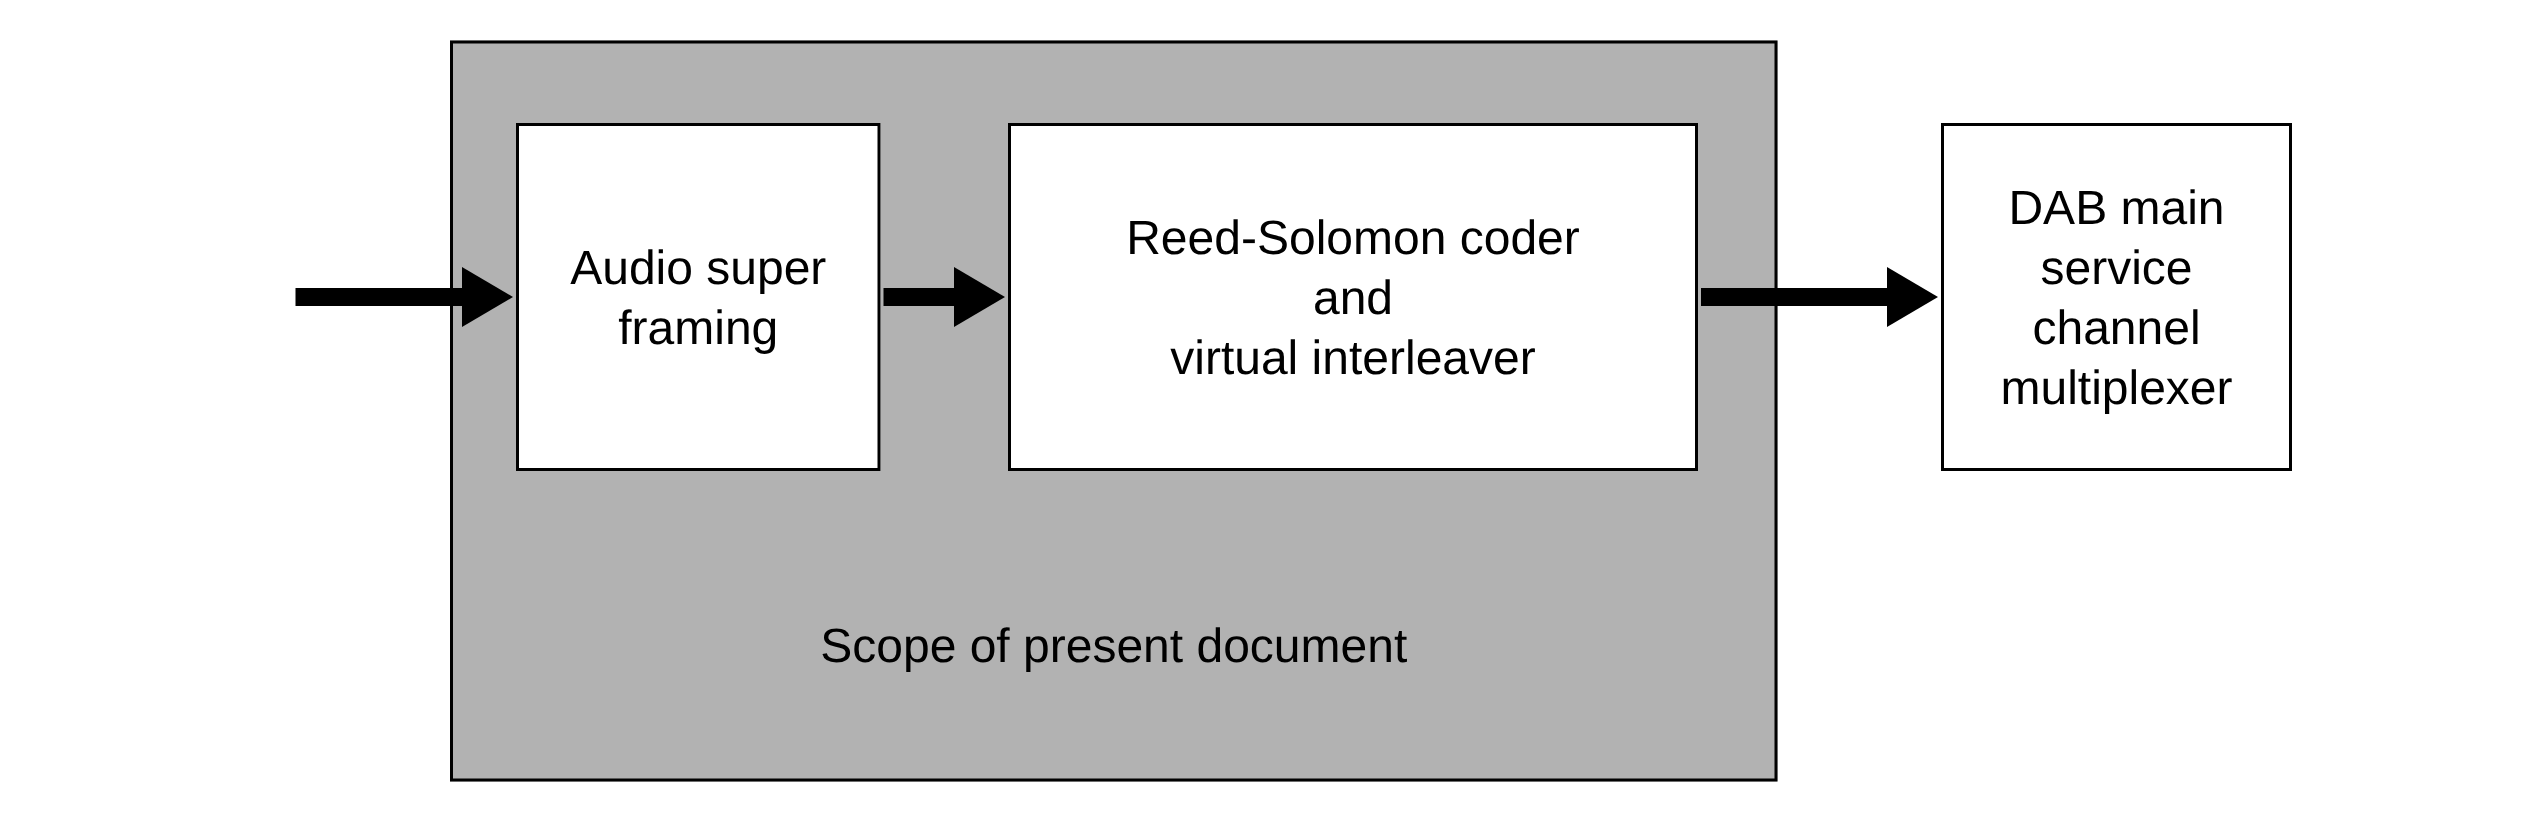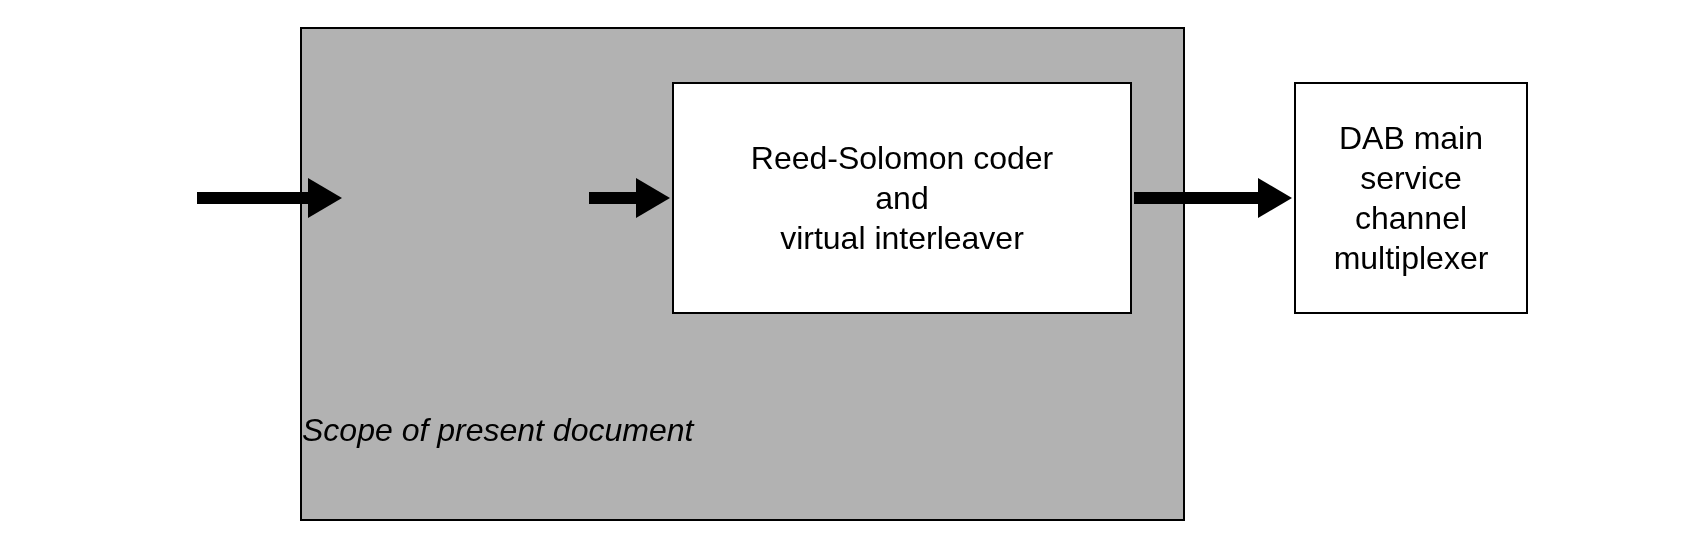--- a/index.html
+++ b/index.html
@@ -29,24 +29,24 @@
     padding: 10px;
   }
   .scope-box {
     position: absolute;
     background: #b2b2b2;
     border: 2px solid #000000;
     box-sizing: border-box;
   }
   .scope-caption {
     position: absolute;
+    text-align: center;
     font-size: 32px;
     width: 100%;
     left: 0;
-    font-style: italic;
   }
   .arrow {
     position: absolute;
     display: flex;
     align-items: center;
   }
   .arrow .shaft {
     height: 12px;
     background: #000000;
     flex: 1;
@@ -62,20 +62,21 @@
 </head>
 <body>
 
 <div class="canvas">
 
   <div class="scope-box" style="left:300px; top:27px; width:885px; height:494px;">
     <div class="scope-caption" style="bottom:70px;">Scope of present document</div>
   </div>
 
 
+  <div class="box" style="left:344px; top:82px; width:243px; height:232px;">Audio super<br>framing</div>
 
   <div class="box" style="left:672px; top:82px; width:460px; height:232px;">Reed-Solomon coder<br>and<br>virtual interleaver</div>
 
   <div class="box" style="left:1294px; top:82px; width:234px; height:232px;">DAB main<br>service<br>channel<br>multiplexer</div>
 
   <div class="arrow" style="left:197px; top:178px; width:145px; height:40px;">
     <div class="shaft"></div>
     <div class="head"></div>
   </div>
 

